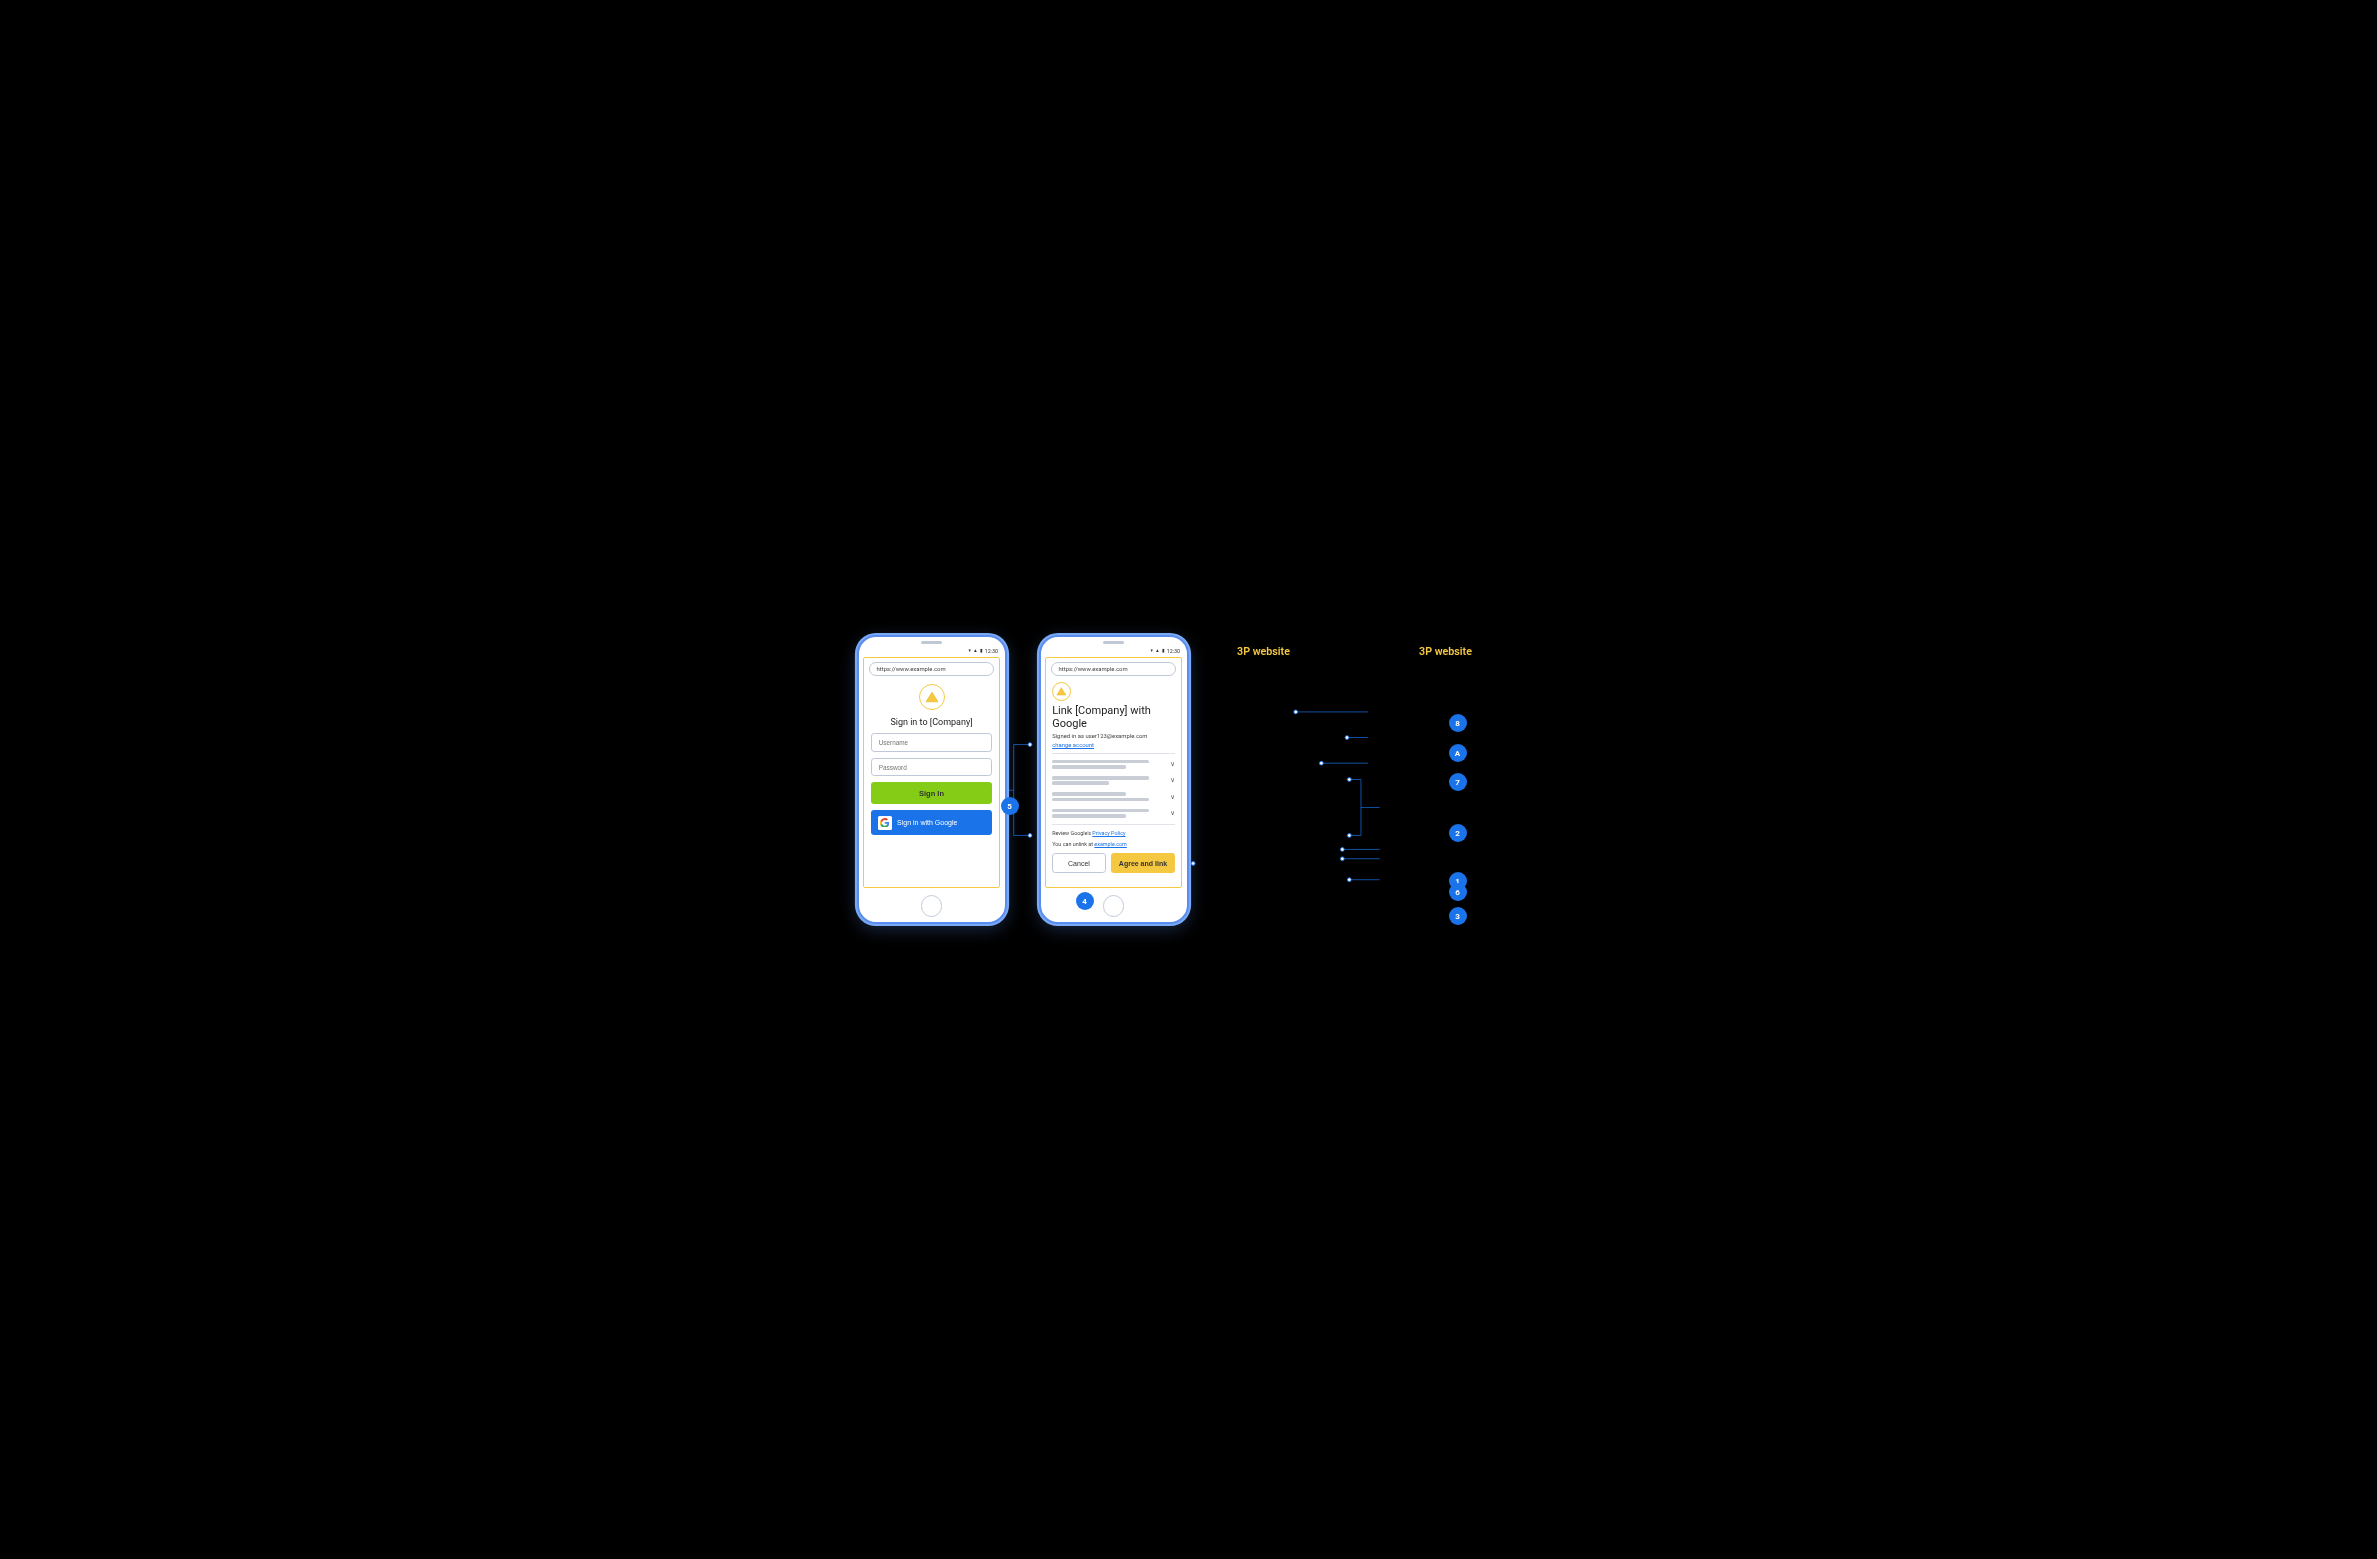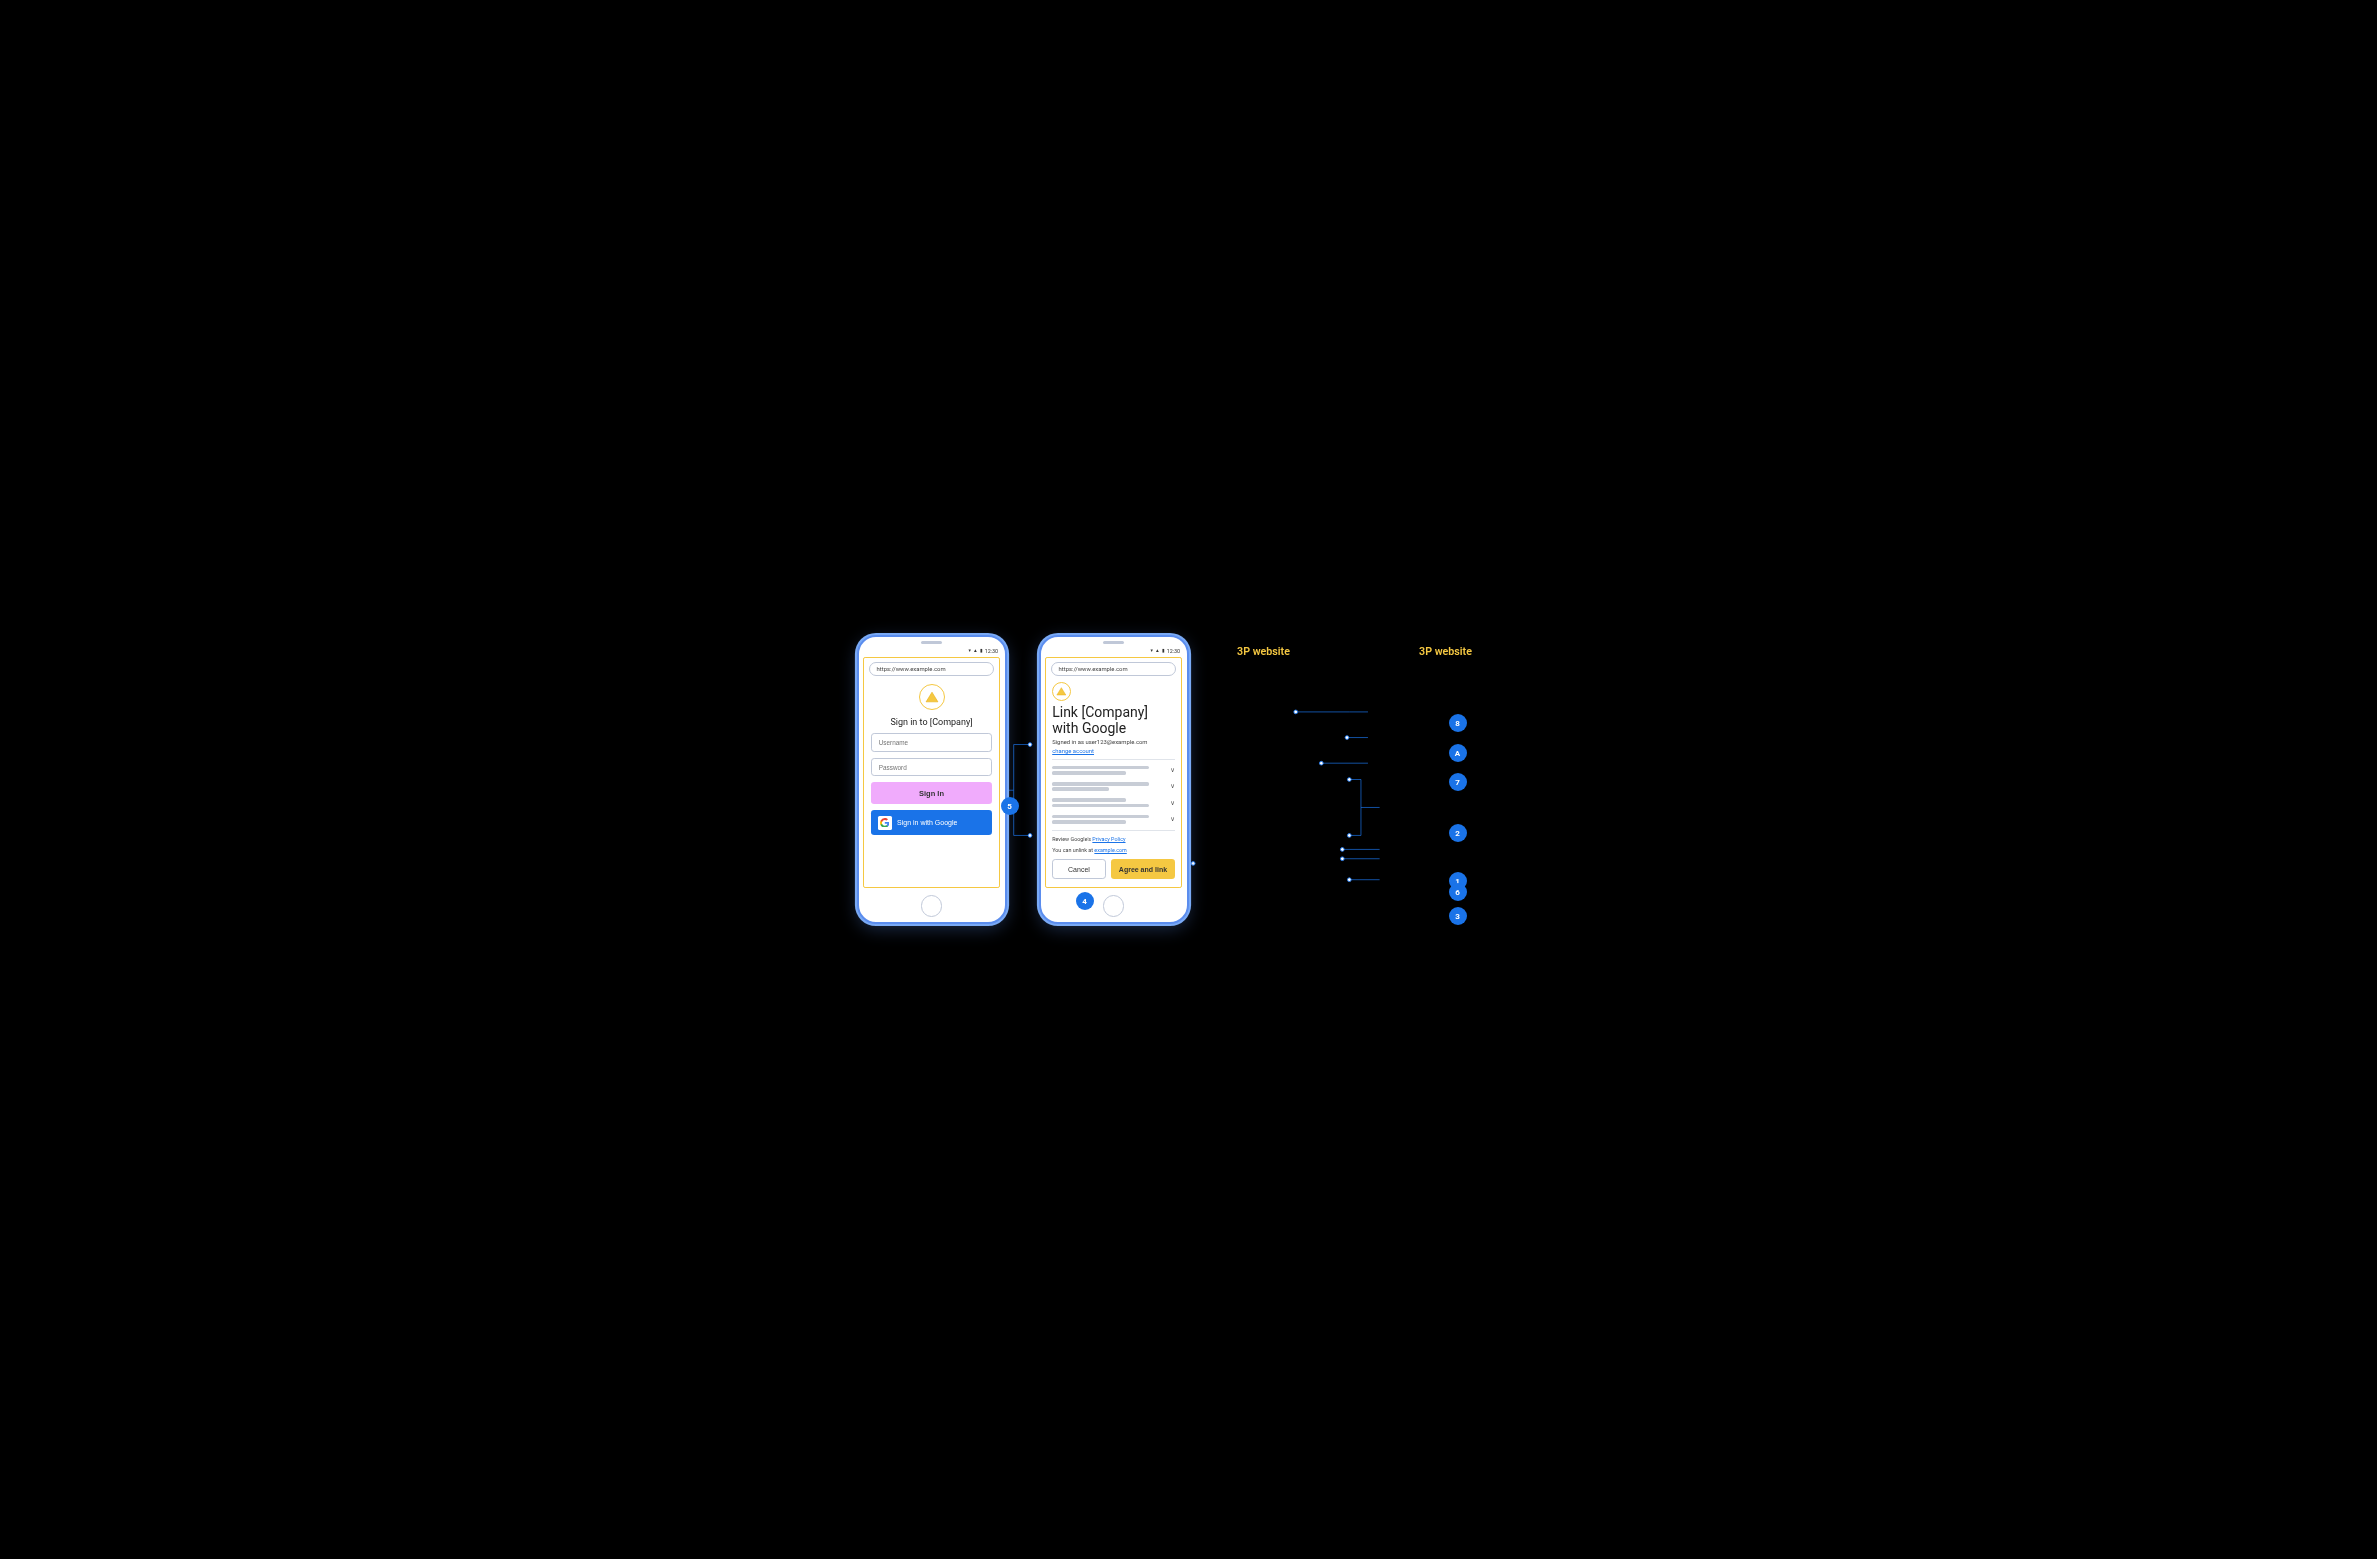--- a/index.html
+++ b/index.html
@@ -120,21 +120,21 @@
       width: 100%;
       border: 0.5px solid #c0c8d8;
       border-radius: 3.2px;
       padding: 4.8px 6.4px;
       font-size: 6.4px;
       color: #888;
       background: #fff;
     }
     .sign-in-btn {
       width: 100%;
-      background: #f0abfc;
+      background: #84cc16;
       border: none;
       border-radius: 3.2px;
       padding: 6.4px;
       font-size: 7.5px;
       font-weight: 600;
       color: #333;
       cursor: pointer;
       text-align: center;
     }
     .google-sign-in-btn {
@@ -181,21 +181,21 @@
       width: 19px;
       height: 19px;
       border: 1.1px solid #f5c842;
       border-radius: 50%;
       display: flex;
       align-items: center;
       justify-content: center;
       background: #fff;
     }
     .link-title {
-      font-size: 14px;
+      font-size: 11px;
       color: #222;
       font-weight: 400;
     }
     .signed-in-text {
       font-size: 5.9px;
       color: #444;
     }
     .change-account-link {
       font-size: 5.9px;
       color: #1a73e8;

